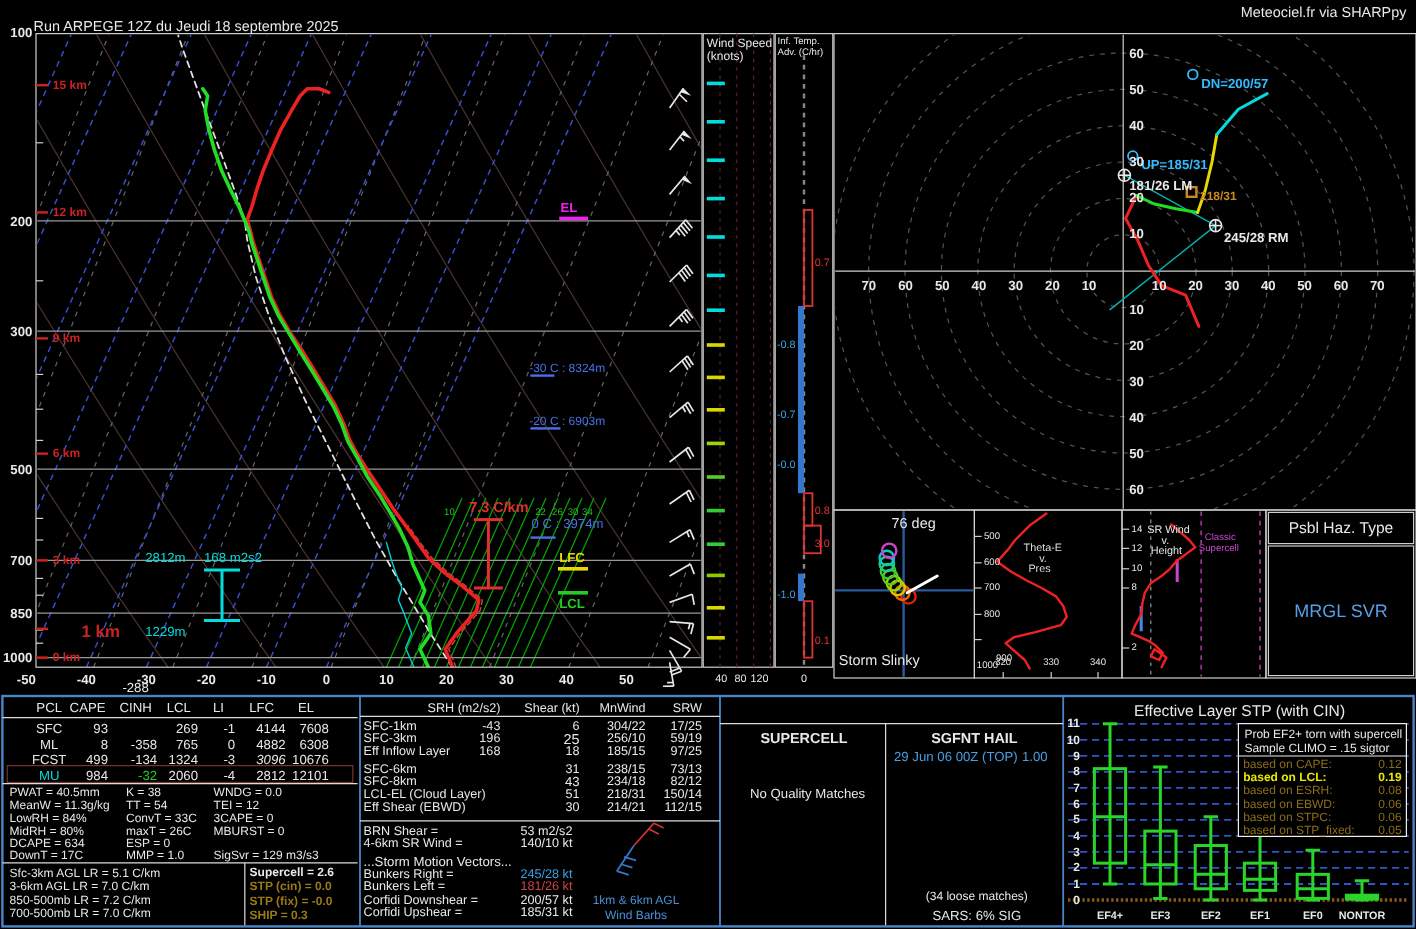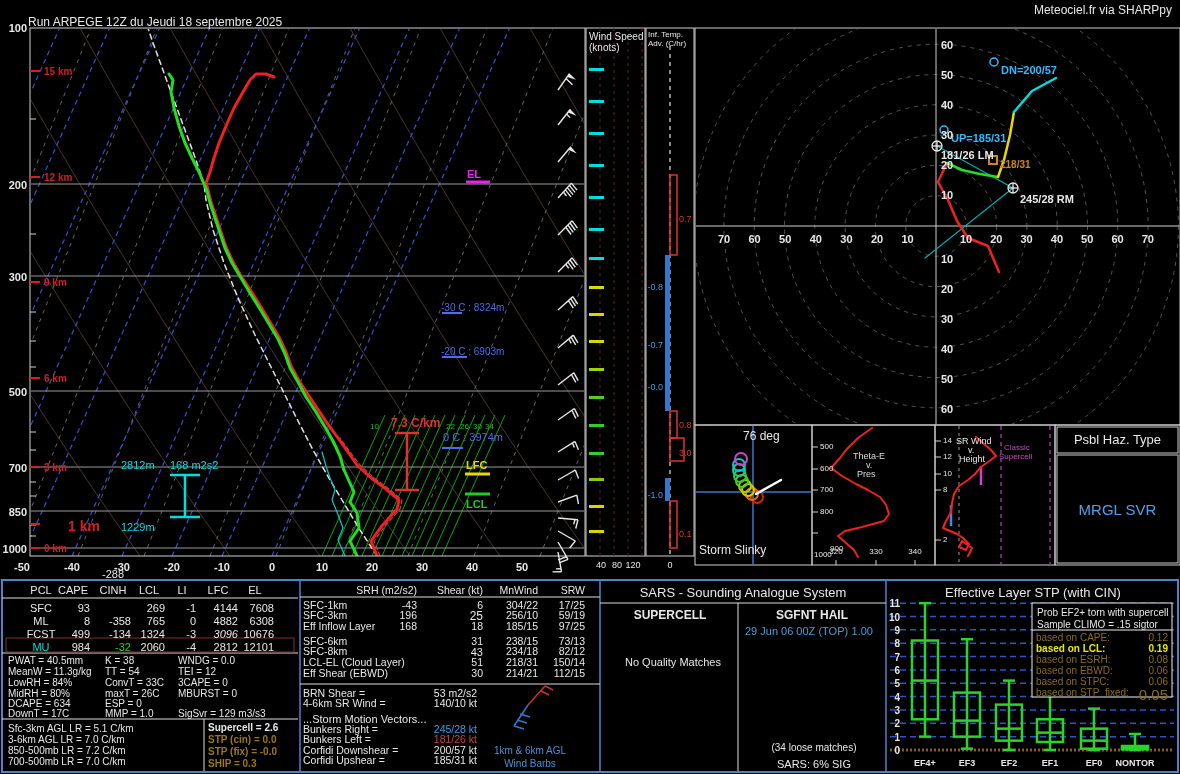--- a/index.html
+++ b/index.html
@@ -432,21 +432,20 @@
   <div class="ann" style="left:441px;top:302px;color:#4a6fe8;font-weight:normal;font-size:10px;">-30 C : 8324m</div>
   <div class="ann" style="left:441px;top:346px;color:#4a6fe8;font-weight:normal;font-size:10px;">-20 C : 6903m</div>
   <div class="ann" style="left:443px;top:431px;color:#4a6fe8;font-weight:normal;">0 C : 3974m</div>
   <div class="ann" style="left:391px;top:417px;color:#e03030;font-size:12px;">7.3 C/km</div>
   <div class="ann" style="left:466px;top:459px;color:#e8d800;">LFC</div>
   <div class="ann" style="left:466px;top:498px;color:#22cc22;">LCL</div>
   <div class="ann" style="left:121px;top:459px;color:#00dddd;font-weight:normal;">2812m</div>
   <div class="ann" style="left:170px;top:459px;color:#00dddd;font-weight:normal;">168 m2s2</div>
   <div class="ann" style="left:121px;top:521px;color:#00dddd;font-weight:normal;">1229m</div>
 
-  <div class="t" style="left:602px;top:586px;width:282px;text-align:center;font-size:13px;">SARS - Sounding Analogue System</div>
   <div class="t" style="left:604px;top:609px;width:132px;text-align:center;font-size:12px;font-weight:bold;">SUPERCELL</div>
   <div class="t" style="left:740px;top:609px;width:144px;text-align:center;font-size:12px;font-weight:bold;">SGFNT HAIL</div>
   <div class="t" style="left:745px;top:625px;color:#4a9fe0;">29 Jun 06 00Z (TOP)</div>
   <div class="t" style="left:845px;top:625px;width:28px;text-align:right;color:#4a9fe0;">1.00</div>
   <div class="t" style="left:608px;top:656px;width:130px;text-align:center;">No Quality Matches</div>
   <div class="t" style="left:748px;top:742px;width:132px;text-align:center;font-size:10px;">(34 loose matches)</div>
   <div class="t" style="left:748px;top:758px;width:132px;text-align:center;">SARS: 6% SIG</div>
 
   <div class="t" style="left:890px;top:586px;width:286px;text-align:center;font-size:13px;">Effective Layer STP (with CIN)</div>
 
@@ -666,14 +665,14 @@
     <div class="t" style="left: 1126px; top: 632px; font-size: 10px; color: rgb(138, 109, 26); width: 42px; text-align: right;">0.12</div>
     <div class="t" style="left: 1036px; top: 643px; font-size: 10px; color: rgb(232, 232, 0); font-weight: bold;">based on LCL:</div>
     <div class="t" style="left: 1126px; top: 643px; font-size: 10px; color: rgb(232, 232, 0); font-weight: bold; width: 42px; text-align: right;">0.19</div>
     <div class="t" style="left: 1036px; top: 654px; font-size: 10px; color: rgb(138, 109, 26);">based on ESRH:</div>
     <div class="t" style="left: 1126px; top: 654px; font-size: 10px; color: rgb(138, 109, 26); width: 42px; text-align: right;">0.08</div>
     <div class="t" style="left: 1036px; top: 665px; font-size: 10px; color: rgb(138, 109, 26);">based on EBWD:</div>
     <div class="t" style="left: 1126px; top: 665px; font-size: 10px; color: rgb(138, 109, 26); width: 42px; text-align: right;">0.06</div>
     <div class="t" style="left: 1036px; top: 676px; font-size: 10px; color: rgb(138, 109, 26);">based on STPC:</div>
     <div class="t" style="left: 1126px; top: 676px; font-size: 10px; color: rgb(138, 109, 26); width: 42px; text-align: right;">0.06</div>
     <div class="t" style="left: 1036px; top: 687px; font-size: 10px; color: rgb(138, 109, 26);">based on STP_fixed:</div>
-    <div class="t" style="left: 1126px; top: 687px; font-size: 15px; color: rgb(138, 109, 26); width: 42px; text-align: right;">0.05</div>
+    <div class="t" style="left: 1126px; top: 687px; font-size: 10px; color: rgb(138, 109, 26); width: 42px; text-align: right;">0.05</div>
   </div>
 
 </body></html>

